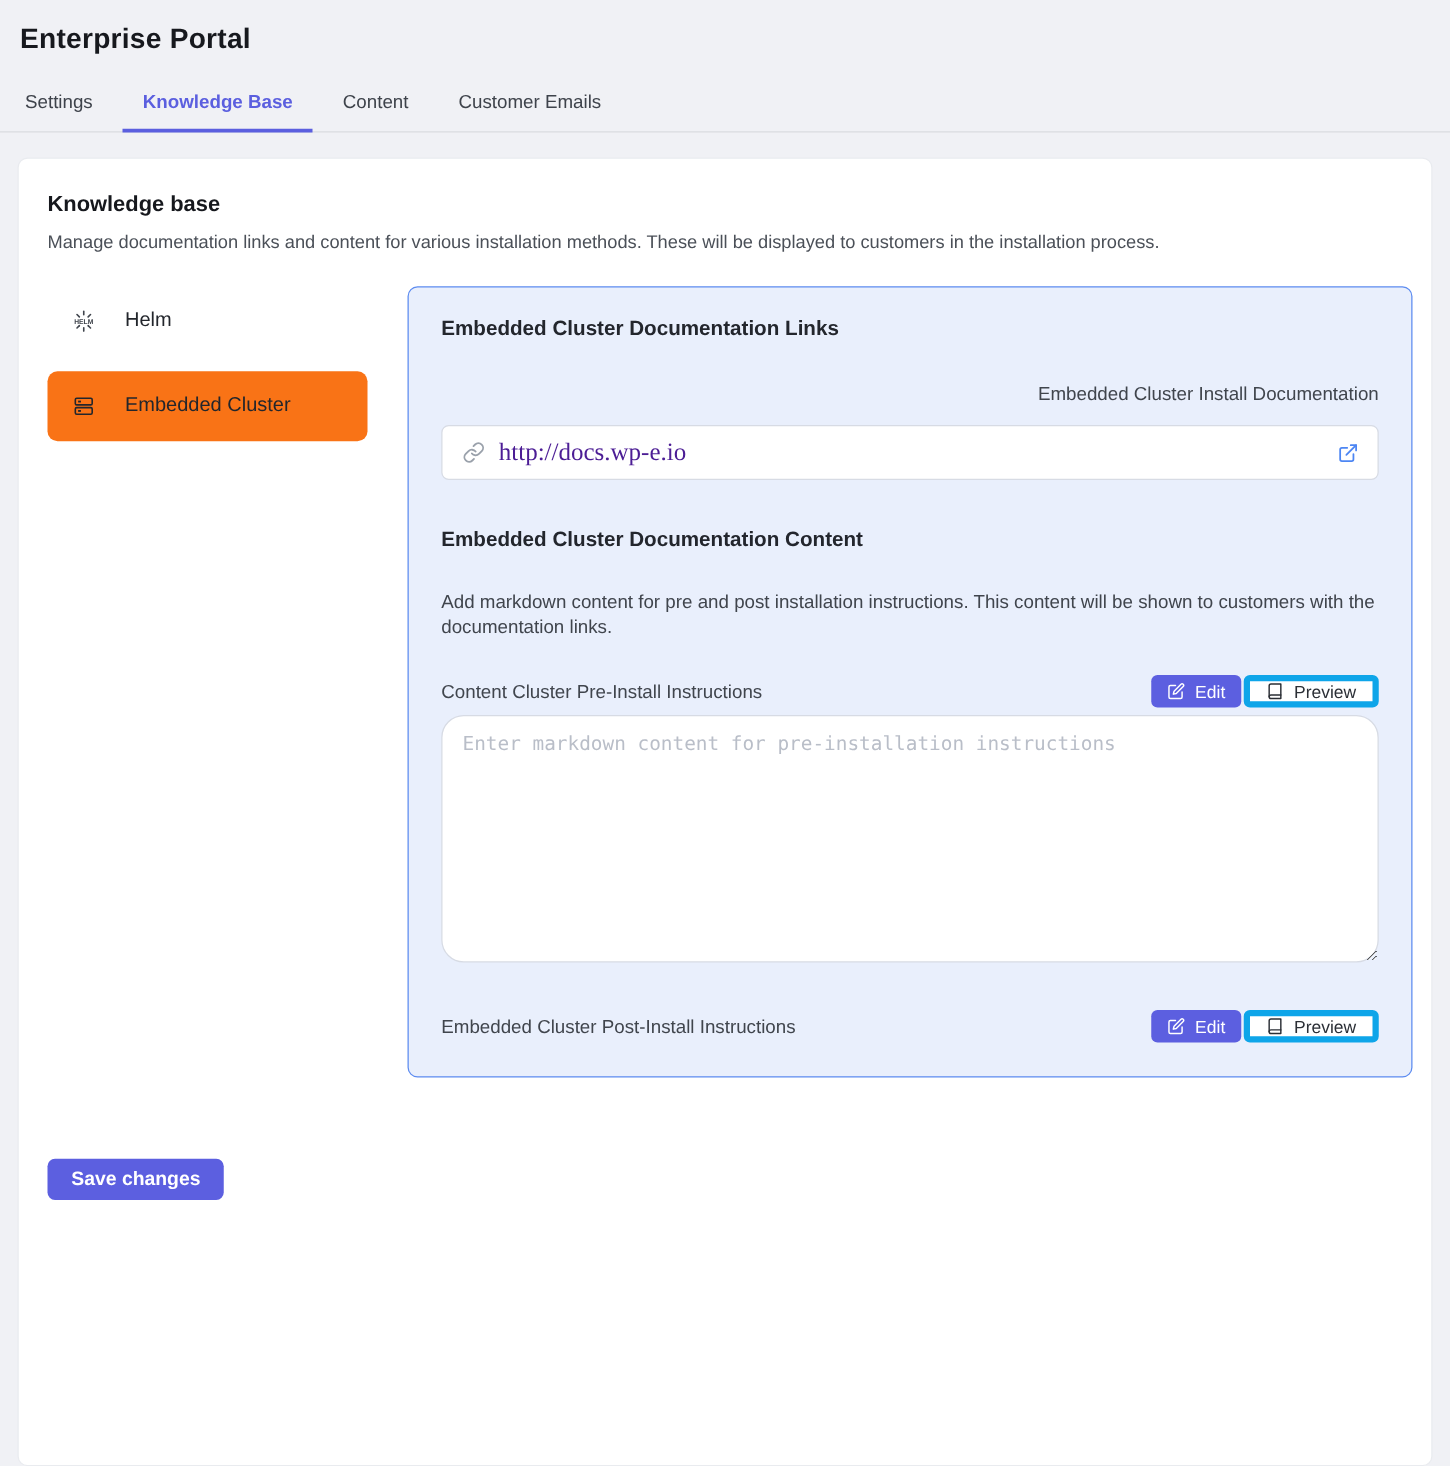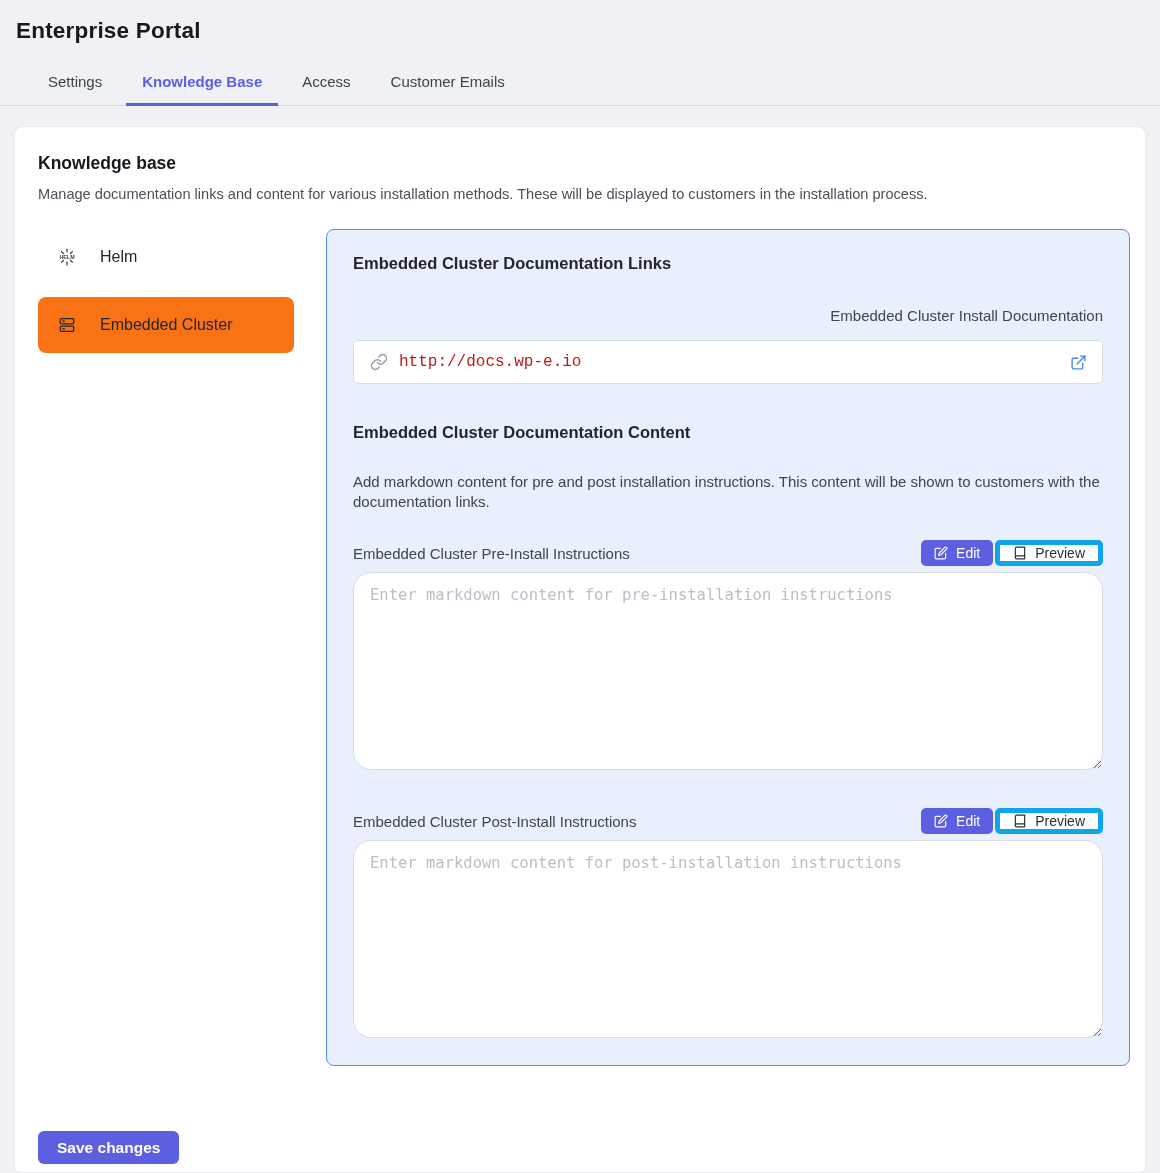--- a/index.html
+++ b/index.html
@@ -6,21 +6,21 @@
   html, body { width: 1160px; height: 1173px; }
   body {
     background: #f0f1f5;
     font-family: "Liberation Sans", sans-serif;
     color: #23262c;
     overflow: hidden;
   }
   
   .header { padding: 18px 16px 0; }
   .app-title { font-size: 22.5px; font-weight: 700; color: #17191e; letter-spacing: .2px; }
-  .tabs { display: flex; gap: 8px; padding-left: 32px; margin-top: 17px; border-bottom: 1px solid #d9dbdf; }
+  .tabs { display: flex; gap: 8px; padding-left: 4px; margin-top: 17px; border-bottom: 1px solid #d9dbdf; }
   .tab {
     padding: 12px 16px 13px;
     font-size: 15px;
     color: #3e434b;
     cursor: pointer;
     border-bottom: 3px solid transparent;
     margin-bottom: -1px;
     white-space: nowrap;
   }
   .tab.active { color: #5b5fdf; font-weight: 700; border-bottom-color: #5b5fdf; }
@@ -63,22 +63,22 @@
   .links-label { display: block; margin-top: 34px; }
 
   .url-input-wrap {
     margin-top: 16px; height: 44px;
     background: #fff; border: 1px solid #d7dbe4; border-radius: 6px;
     display: flex; align-items: center; gap: 11px;
     padding: 0 15px 0 16px;
   }
   .url-input {
     flex: 1; border: none; outline: none; background: transparent;
-    font-family: Liberation Mono, monospace;
-    font-size: 16px; color: #b91c1c;
+    font-family: Liberation Serif, serif;
+    font-size: 20px; color: #4c1d95;
   }
   .content-heading { margin-top: 39px; }
   .content-desc { margin-top: 30px; font-size: 15px; line-height: 20px; color: #40454d; max-width: 752px; }
 
   .editor-header { display: flex; align-items: center; justify-content: space-between; margin-top: 28px; }
   .editor-header.second { margin-top: 38px; }
   .btn-group { display: flex; gap: 2px; padding-left: 44px; }
   .btn {
     display: flex; align-items: center; gap: 8px;
     font-family: "Liberation Sans", sans-serif;
@@ -113,21 +113,21 @@
 </head>
 <body>
 
 <div class="header">
   <div class="app-title">Enterprise Portal</div>
 </div>
 
 <div class="tabs">
   <div class="tab">Settings</div>
   <div class="tab active">Knowledge Base</div>
-  <div class="tab">Access</div>
+  <div class="tab">Content</div>
   <div class="tab">Customer Emails</div>
 </div>
 
 <div class="card">
   <div class="card-title">Knowledge base</div>
   <div class="card-desc">Manage documentation links and content for various installation methods. These will be displayed to customers in the installation process.</div>
 
   <div class="content-row">
 
     <div class="nav">
@@ -181,21 +181,21 @@
             <line x1="10" y1="14" x2="21" y2="3"></line>
           </svg>
         </span>
       </div>
 
       <div class="panel-heading content-heading">Embedded Cluster Documentation Content</div>
 
       <div class="content-desc">Add markdown content for pre and post installation instructions. This content will be shown to customers with the documentation links.</div>
 
       <div class="editor-header">
-        <span class="field-label">Embedded Cluster Pre-Install Instructions</span>
+        <span class="field-label">Content Cluster Pre-Install Instructions</span>
         <div class="btn-group">
           <button class="btn btn-edit">
             <span>
               <svg width="14" height="14" viewBox="0 0 24 24" fill="none" stroke="#fff" stroke-width="2" stroke-linecap="round" stroke-linejoin="round">
                 <path d="M11 4H4a2 2 0 0 0-2 2v14a2 2 0 0 0 2 2h14a2 2 0 0 0 2-2v-7"></path>
                 <path d="M18.5 2.5a2.12 2.12 0 0 1 3 3L12 15l-4 1 1-4 9.5-9.5z"></path>
               </svg>
             </span>
             <span>Edit</span>
           </button>
@@ -228,21 +228,20 @@
             <span>
               <svg width="14" height="14" viewBox="0 0 24 24" fill="none" stroke="#2b2f36" stroke-width="2" stroke-linecap="round" stroke-linejoin="round">
                 <path d="M4 19.5A2.5 2.5 0 0 1 6.5 17H20"></path>
                 <path d="M6.5 2H20v20H6.5A2.5 2.5 0 0 1 4 19.5v-15A2.5 2.5 0 0 1 6.5 2z"></path>
               </svg>
             </span>
             <span>Preview</span>
           </button>
         </div>
       </div>
-      <textarea class="editor-textarea" placeholder="Enter markdown content for post-installation instructions" style=""></textarea>
 
     </div>
   </div>
 
   <div class="save-row">
     <button class="save-btn">Save changes</button>
   </div>
 </div>
 
 </body></html>

